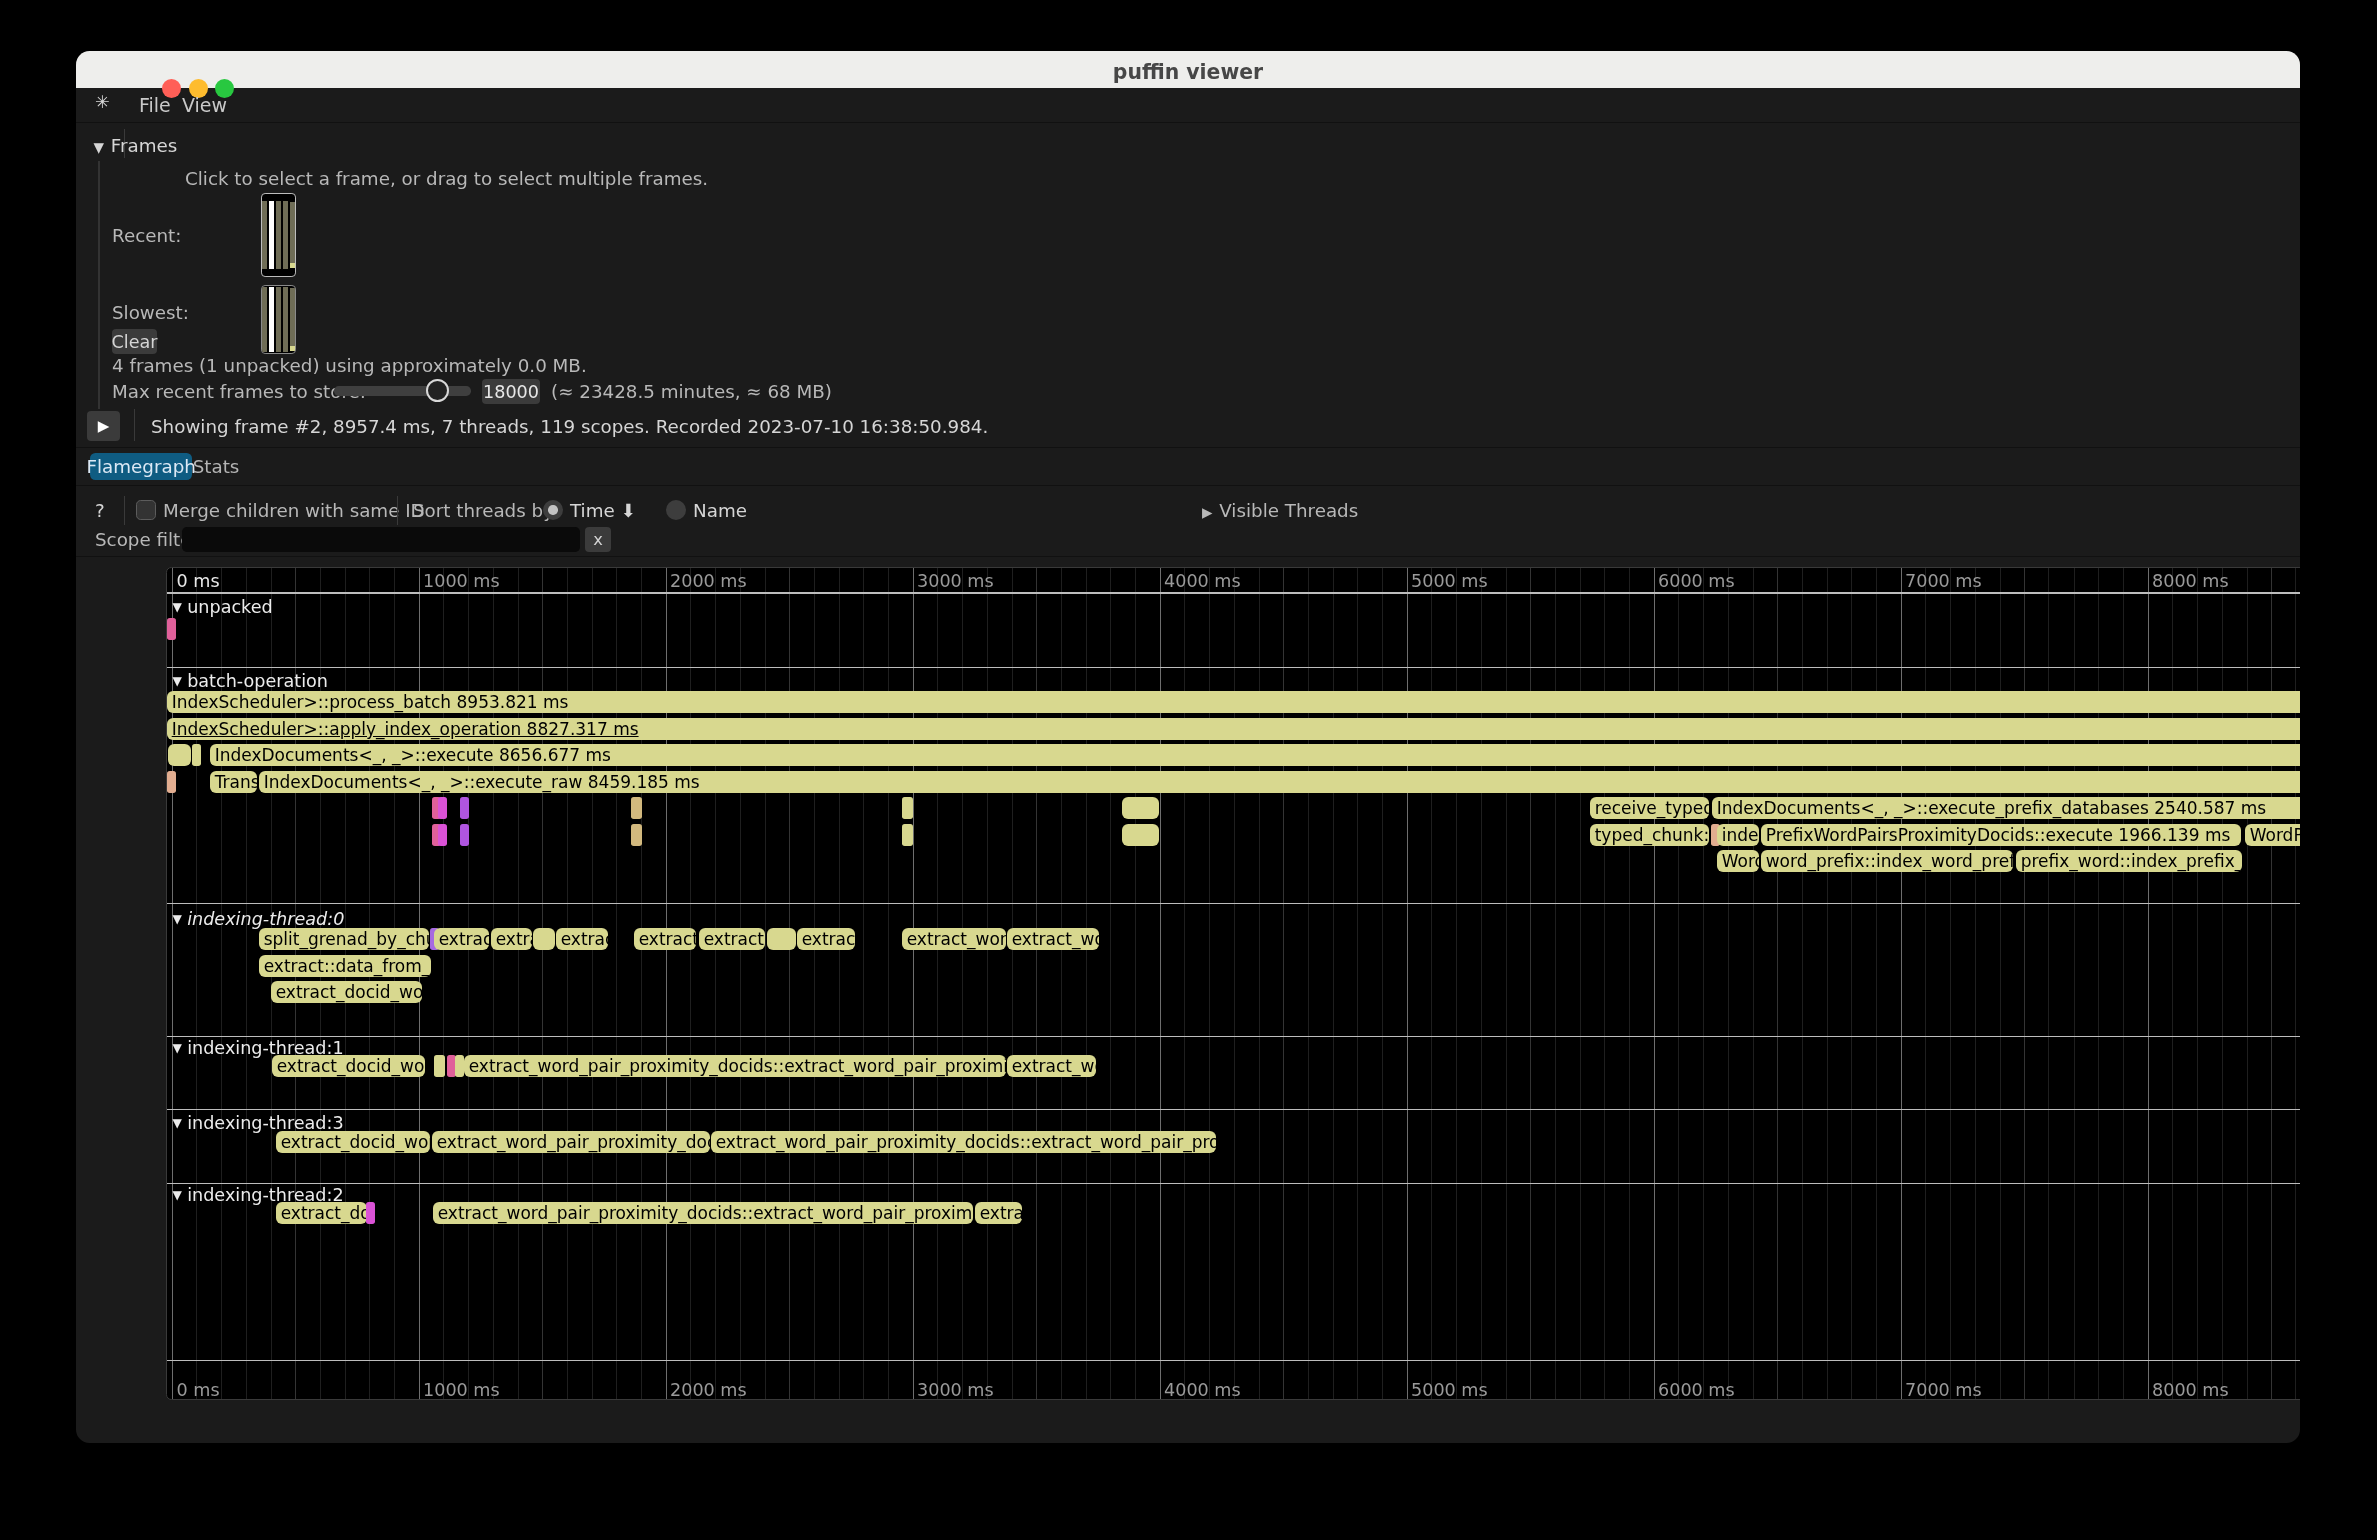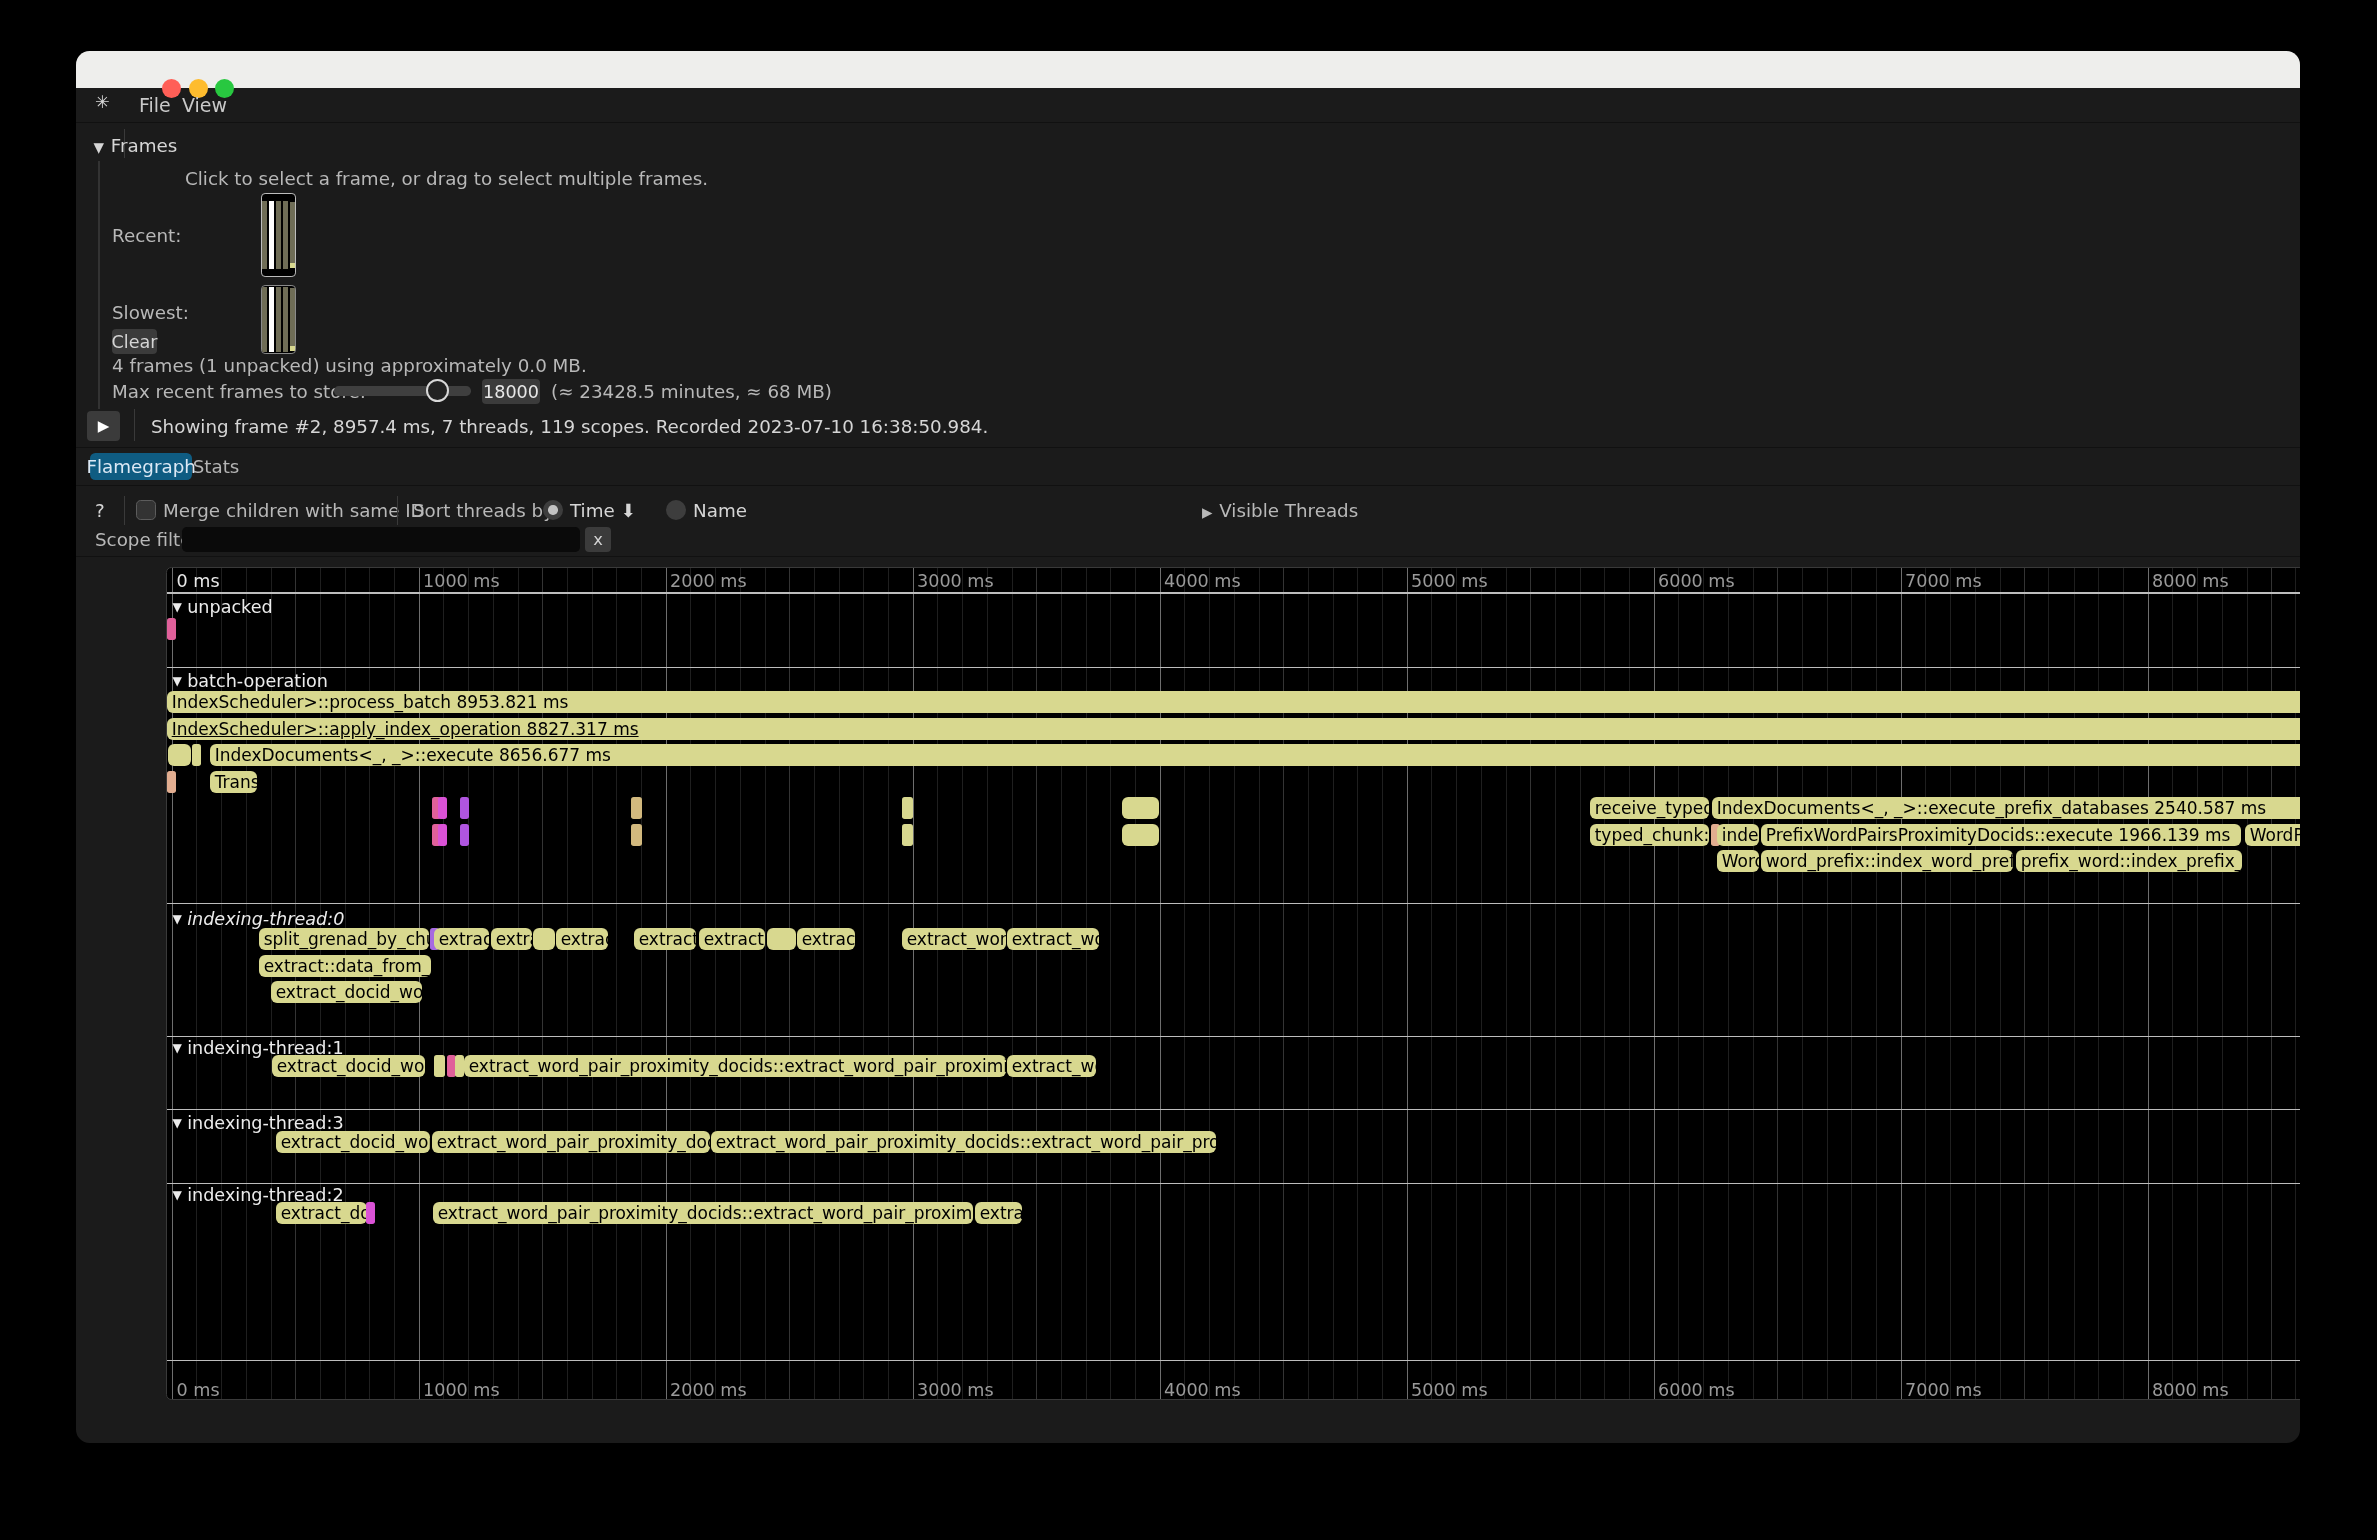--- a/index.html
+++ b/index.html
@@ -51,20 +51,21 @@
 </style>
 </head>
 <body>
 
 <div id="win">
 
   <div id="titlebar">
     <div class="tl-dot" style="left:86px; background:#ff5f57;"></div>
     <div class="tl-dot" style="left:113px; background:#febc2e;"></div>
     <div class="tl-dot" style="left:139px; background:#28c840;"></div>
+    <div id="title-text">puffin viewer</div>
   </div>
 
   <div id="menubar">
     <div class="menu-item" style="left:19px; top:4.1px; font-size:17.6px; color:#d8d8d8;">✳</div>
     <div class="vsep" style="left:48px; top:41px; height:28.5px;"></div>
     <div id="menu-items">
         <div class="menu-item" style="left: 63px;">File</div>
         <div class="menu-item" style="left: 106px;">View</div>
       </div>
   </div>
@@ -257,20 +258,21 @@
       <div class="fg-header" style="left: 5.4px; top: 28.5px;"><span class="tri2">▼</span><span>unpacked</span></div>
       <div class="bar" style="left: 0px; top: 50px; width: 3.4px; background: rgb(224, 96, 154); border-radius: 2.7px;"></div>
       <div class="fg-header" style="left: 5.4px; top: 103px;"><span class="tri2">▼</span><span>batch-operation</span></div>
       <div class="bar" style="left: 0px; top: 123px; width: 2198px; background: rgb(216, 216, 143);"><span>IndexScheduler&gt;::process_batch 8953.821 ms</span></div>
       <div class="bar" style="left: 0px; top: 150px; width: 2167px; background: rgb(216, 216, 143); text-decoration: underline;"><span>IndexScheduler&gt;::apply_index_operation 8827.317 ms</span></div>
       <div class="bar" style="left: 0.7px; top: 176px; width: 23px; background: rgb(216, 216, 143);"></div>
       <div class="bar" style="left: 25px; top: 176px; width: 5.4px; background: rgb(216, 216, 143); border-radius: 2.7px;"></div>
       <div class="bar" style="left: 43px; top: 176px; width: 2124px; background: rgb(216, 216, 143);"><span>IndexDocuments&lt;_, _&gt;::execute 8656.677 ms</span></div>
       <div class="bar" style="left: 0px; top: 203px; width: 6.8px; background: rgb(226, 173, 144); border-radius: 2.7px;"></div>
       <div class="bar" style="left: 43px; top: 203px; width: 47px; background: rgb(216, 216, 143);"><span>Trans</span></div>
+      <div class="bar" style="left: 92px; top: 203px; width: 2076px; background: rgb(216, 216, 143);"><span>IndexDocuments&lt;_, _&gt;::execute_raw 8459.185 ms</span></div>
       <div class="bar" style="left: 265px; top: 229px; width: 6.1px; background: rgb(224, 96, 154); border-radius: 2.7px;"></div>
       <div class="bar" style="left: 271px; top: 229px; width: 2.7px; background: rgb(218, 82, 214); border-radius: 2.7px;"></div>
       <div class="bar" style="left: 293px; top: 229px; width: 5.4px; background: rgb(176, 85, 224); border-radius: 2.7px;"></div>
       <div class="bar" style="left: 464px; top: 229px; width: 11px; background: rgb(210, 185, 126); border-radius: 2.7px;"></div>
       <div class="bar" style="left: 735px; top: 229px; width: 11px; background: rgb(216, 216, 143); border-radius: 2.7px;"></div>
       <div class="bar" style="left: 955px; top: 229px; width: 37px; background: rgb(216, 216, 143);"></div>
       <div class="bar" style="left: 1423px; top: 229px; width: 119px; background: rgb(216, 216, 143);"><span>receive_typed_</span></div>
       <div class="bar" style="left: 1545px; top: 229px; width: 622px; background: rgb(216, 216, 143);"><span>IndexDocuments&lt;_, _&gt;::execute_prefix_databases 2540.587 ms</span></div>
       <div class="bar" style="left: 265px; top: 256px; width: 6.1px; background: rgb(224, 96, 154); border-radius: 2.7px;"></div>
       <div class="bar" style="left: 271px; top: 256px; width: 2.7px; background: rgb(218, 82, 214); border-radius: 2.7px;"></div>

